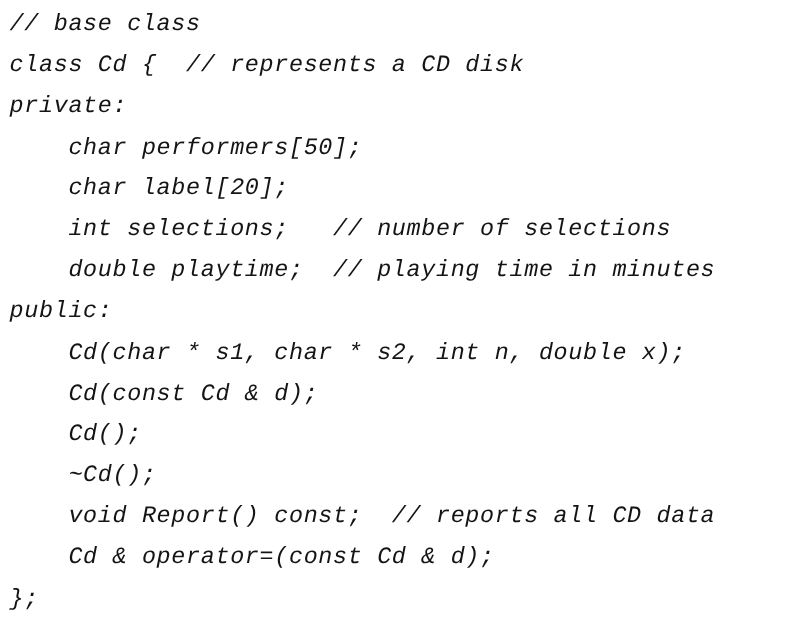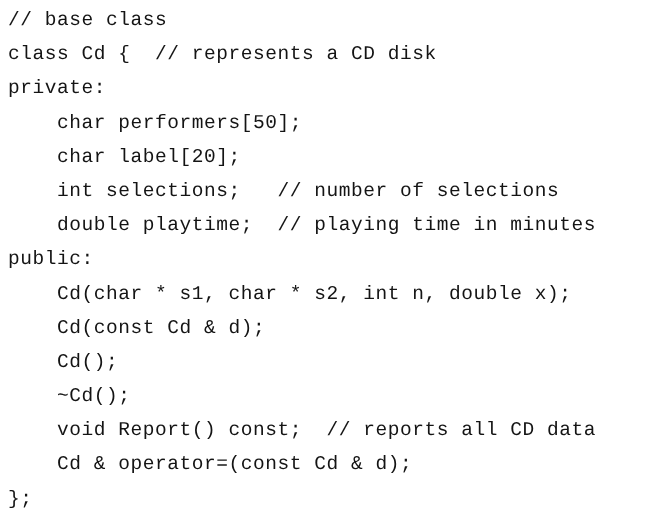--- a/index.html
+++ b/index.html
@@ -36,20 +36,21 @@
     white-space: pre;
     -webkit-font-smoothing: none;
     text-rendering: geometricPrecision;
   }
   .code-line {
     display: block;
     height: 34.2px;
     white-space: pre;
     margin: 0;
     padding: 0;
+    font-style: italic;
   }
 </style>
 </head>
 <body>
 
 <div id="code-listing">
   <pre class="code-block"><span class="code-line">// base class</span><span class="code-line">class Cd {  // represents a CD disk</span><span class="code-line">private:</span><span class="code-line">    char performers[50];</span><span class="code-line">    char label[20];</span><span class="code-line">    int selections;   // number of selections</span><span class="code-line">    double playtime;  // playing time in minutes</span><span class="code-line">public:</span><span class="code-line">    Cd(char * s1, char * s2, int n, double x);</span><span class="code-line">    Cd(const Cd &amp; d);</span><span class="code-line">    Cd();</span><span class="code-line">    ~Cd();</span><span class="code-line">    void Report() const;  // reports all CD data</span><span class="code-line">    Cd &amp; operator=(const Cd &amp; d);</span><span class="code-line">};</span></pre>
 </div>
 
 </body></html>

